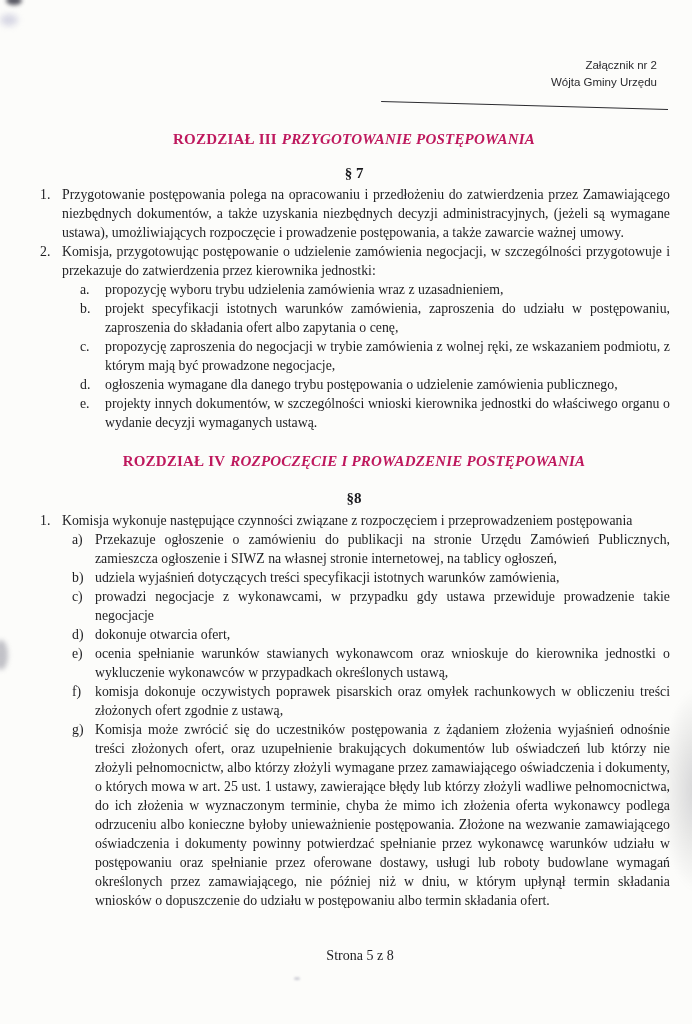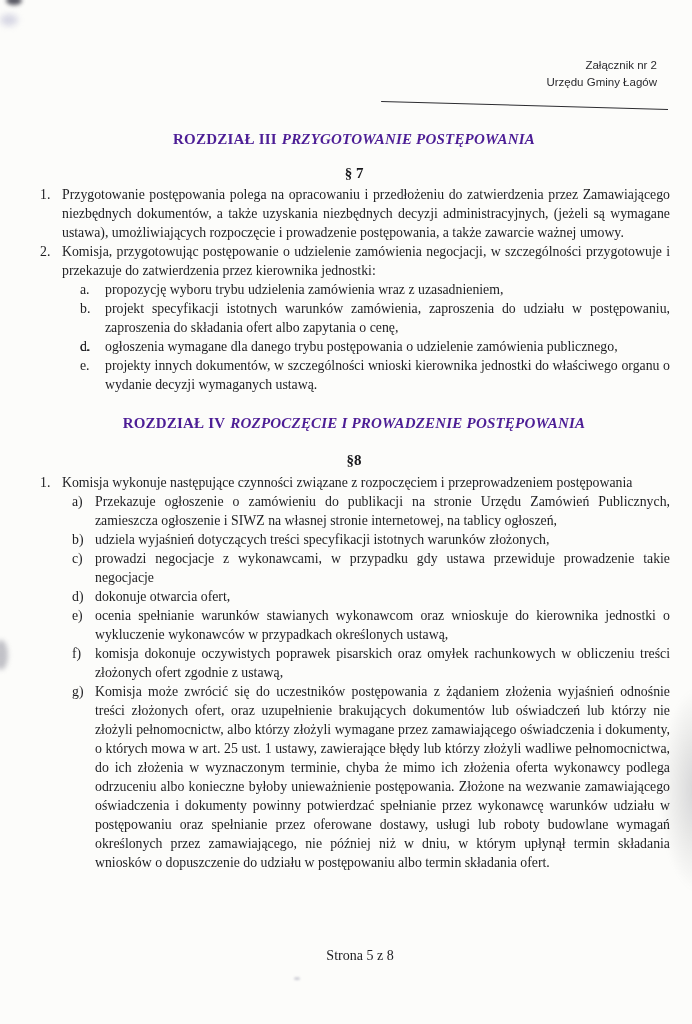--- a/index.html
+++ b/index.html
@@ -37,21 +37,21 @@
     border-top:1.7px solid #2c2c30;
     transform:rotate(1.6deg);transform-origin:right center;
   }
 
   .content{
     position:absolute;left:38px;top:126px;width:632px;
     font-size:13.8px;line-height:19px;
   }
   .chapter-heading{
     text-align:center;font-weight:bold;font-size:15px;line-height:19px;
-    padding-top:4px;letter-spacing:.2px;color:#4c1d95;
+    padding-top:4px;letter-spacing:.2px;color:#be185d;
   }
   .ch-title{font-style:italic;margin-left:5px;}
   .section-mark{
     text-align:center;font-weight:bold;font-size:15px;line-height:19px;color:#18181c;
   }
   .s7{margin-top:15px;}
   .s8{margin-top:18px;}
   .list{margin-top:2px;}
   .list8{margin-top:3px;}
   .ch4{margin-top:16px;}
@@ -75,21 +75,21 @@
 <div class="page">
 
   <div class="artifact smudge-a"></div>
   <div class="artifact smudge-b"></div>
   <div class="artifact smudge-c"></div>
   <div class="artifact shadow-right"></div>
   <div class="artifact dot-footer"></div>
 
   <div class="annex-header">
     <div>Załącznik nr 2</div>
-    <div>Urzędu Gminy Łagów</div>
+    <div>Wójta Gminy Urzędu</div>
   </div>
   <div class="header-rule"></div>
 
   <div class="content">
 
     <div class="chapter-heading">
       <span class="ch-label">ROZDZIAŁ III</span><span class="ch-title">PRZYGOTOWANIE POSTĘPOWANIA</span>
     </div>
 
     <div class="section-mark s7">§ 7</div>
@@ -106,20 +106,21 @@
       <div class="hang sub7">
         <span class="marker">a.</span>
         <span>propozycję wyboru trybu udzielenia zamówienia wraz z uzasadnieniem,</span>
       </div>
       <div class="hang sub7">
         <span class="marker">b.</span>
         <span>projekt specyfikacji istotnych warunków zamówienia, zaproszenia do udziału w postępowaniu, zaproszenia do składania ofert albo zapytania o cenę,</span>
       </div>
       <div class="hang sub7">
         <span class="marker">c.</span>
+        <span>propozycję zaproszenia do negocjacji w trybie zamówienia z wolnej ręki, ze wskazaniem podmiotu, z którym mają być prowadzone negocjacje,</span>
       </div>
       <div class="hang sub7">
         <span class="marker">d.</span>
         <span>ogłoszenia wymagane dla danego trybu postępowania o udzielenie zamówienia publicznego,</span>
       </div>
       <div class="hang sub7">
         <span class="marker">e.</span>
         <span>projekty innych dokumentów, w szczególności wnioski kierownika jednostki do właściwego organu o wydanie decyzji wymaganych ustawą.</span>
       </div>
     </div>
@@ -134,21 +135,21 @@
       <div class="hang num-item">
         <span class="num">1.</span>
         <span>Komisja wykonuje następujące czynności związane z rozpoczęciem i przeprowadzeniem postępowania</span>
       </div>
       <div class="hang sub8">
         <span class="marker">a)</span>
         <span>Przekazuje ogłoszenie o zamówieniu do publikacji na stronie Urzędu Zamówień Publicznych, zamieszcza ogłoszenie i SIWZ na własnej stronie internetowej, na tablicy ogłoszeń,</span>
       </div>
       <div class="hang sub8">
         <span class="marker">b)</span>
-        <span>udziela wyjaśnień dotyczących treści specyfikacji istotnych warunków złożonych,</span>
+        <span>udziela wyjaśnień dotyczących treści specyfikacji istotnych warunków zamówienia,</span>
       </div>
       <div class="hang sub8">
         <span class="marker">c)</span>
         <span>prowadzi negocjacje z wykonawcami, w przypadku gdy ustawa przewiduje prowadzenie takie negocjacje</span>
       </div>
       <div class="hang sub8">
         <span class="marker">d)</span>
         <span>dokonuje otwarcia ofert,</span>
       </div>
       <div class="hang sub8">

